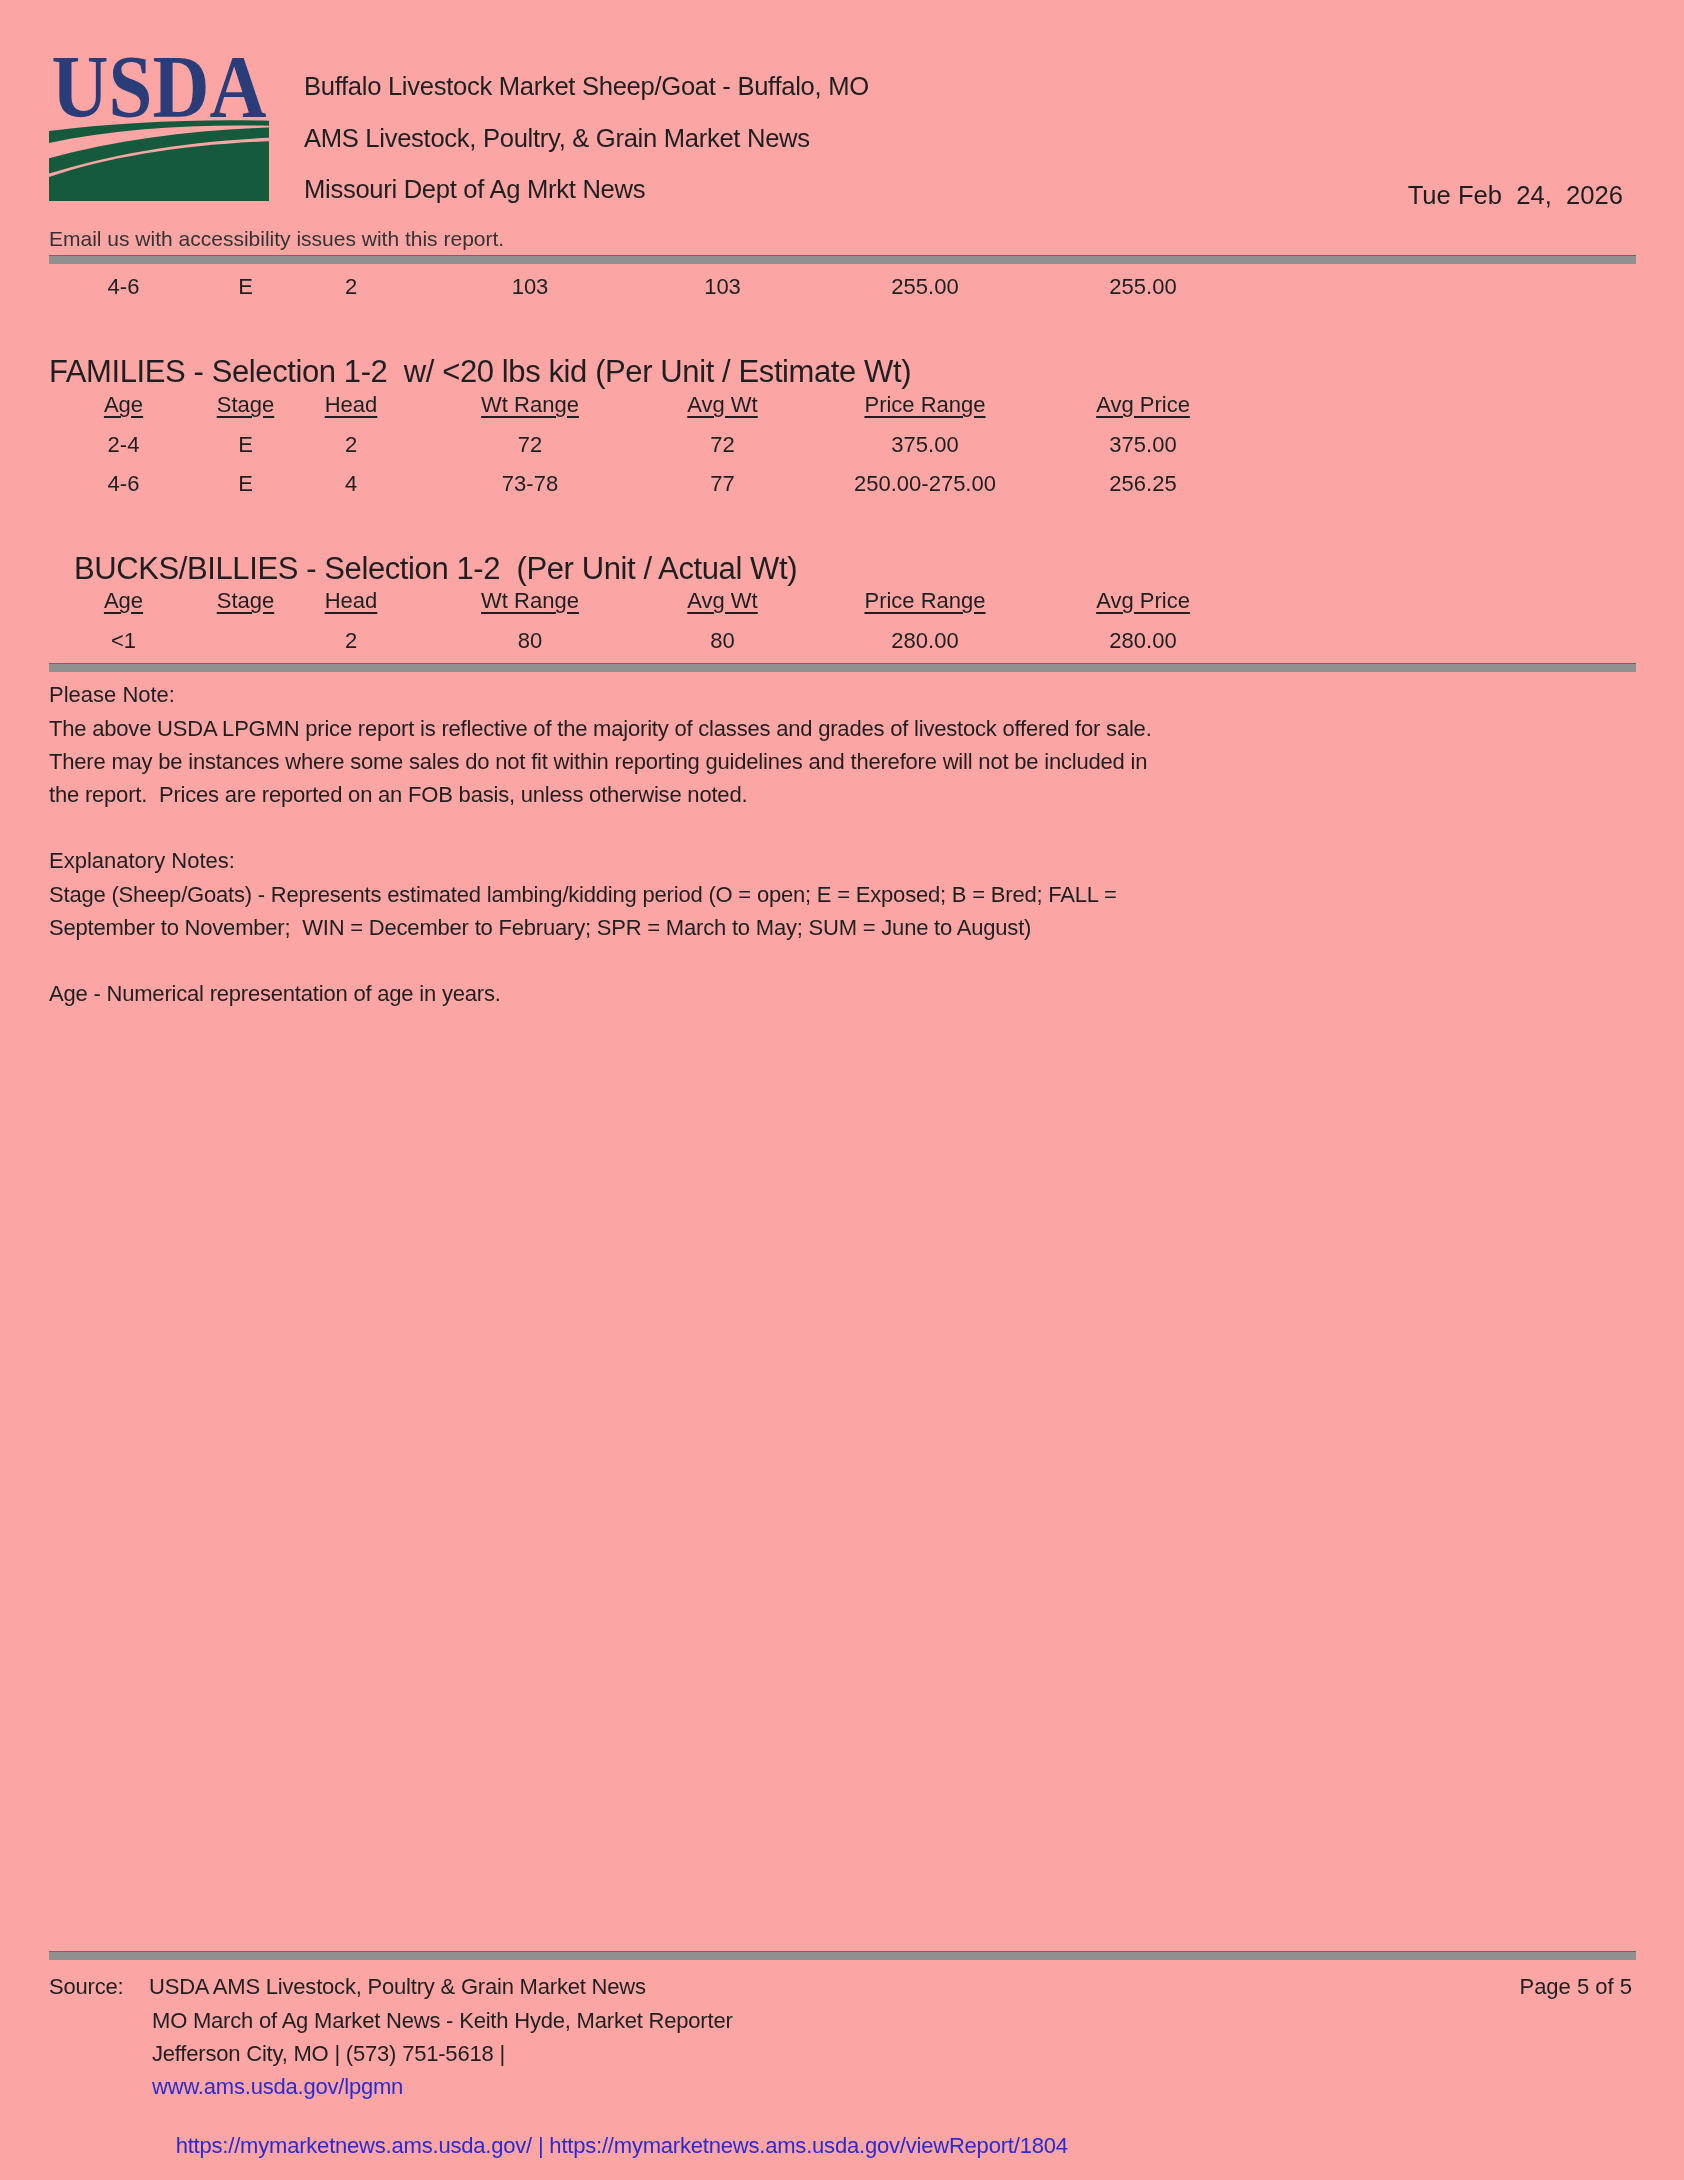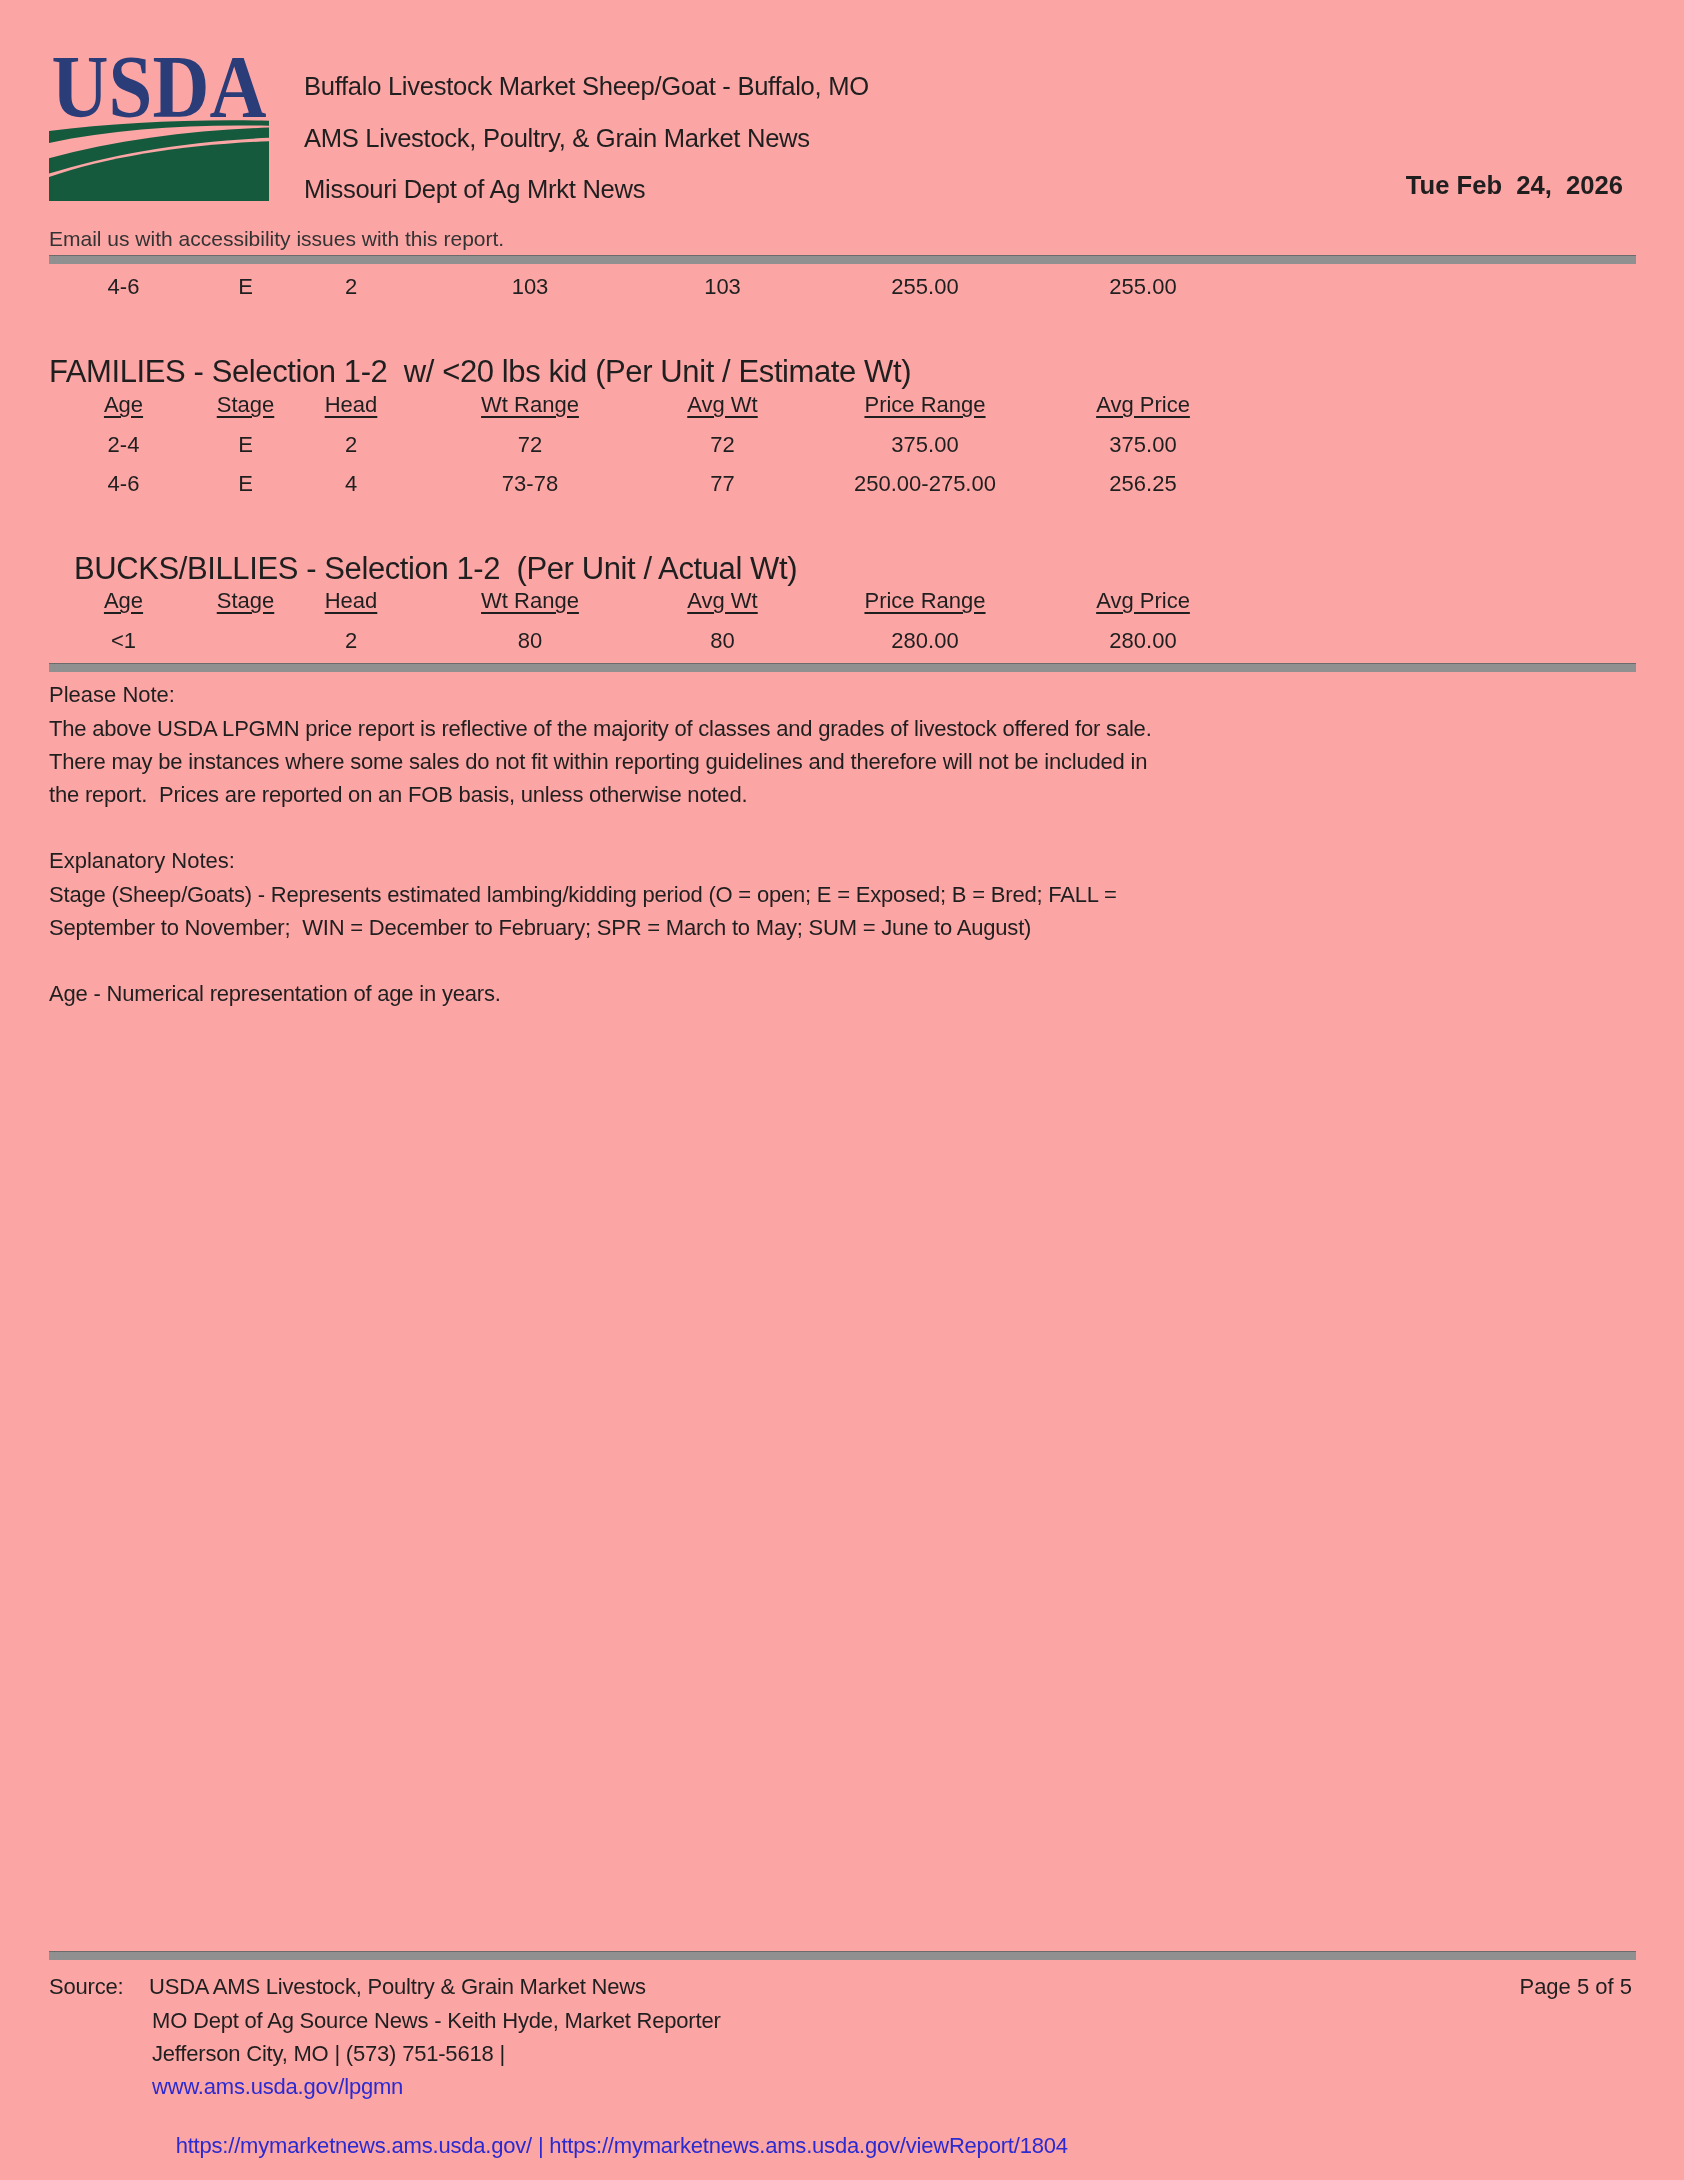--- a/index.html
+++ b/index.html
@@ -47,21 +47,21 @@
     <g fill="#165a3e">
       <path d="M0,96 C80,86 170,82 258,84 L258,90 C170,88 80,93 0,110 Z"></path>
       <path d="M0,128 C80,106 170,95 258,92 L258,104 C160,108 70,124 0,146 Z"></path>
       <path d="M0,150 C70,126 160,112 258,108 L258,178 L0,178 Z"></path>
     </g>
   </svg>
 
   <div class="abs titleline" style="left:304px; top:72px;">Buffalo Livestock Market Sheep/Goat - Buffalo, MO</div>
   <div class="abs titleline" style="left:304px; top:124px;">AMS Livestock, Poultry, &amp; Grain Market News</div>
   <div class="abs titleline" style="left:304px; top:175px;">Missouri Dept of Ag Mrkt News</div>
-  <div class="abs date" style="right:62px; top:171px;font-weight:bold;">Tue Feb  24,  2026</div>
+  <div class="abs date" style="right:62px; top:181px;">Tue Feb  24,  2026</div>
   <div class="abs email" style="left:49px; top:227px;">Email us with accessibility issues with this report.</div>
 
   <div class="bar" style="top:255px;"></div>
 
   <div class="tbl-grid" style="top:274px;">
     <div>4-6</div>
     <div>E</div>
     <div>2</div>
     <div>103</div>
     <div>103</div>
@@ -133,21 +133,21 @@
   <div class="abs note-label" style="left:49px; top:848px;">Explanatory Notes:</div>
   <div class="abs note-line" style="left:49px; top:882px;">Stage (Sheep/Goats) - Represents estimated lambing/kidding period (O = open; E = Exposed; B = Bred; FALL =</div>
   <div class="abs note-line" style="left:49px; top:915px;">September to November;  WIN = December to February; SPR = March to May; SUM = June to August)</div>
   <div class="abs note-line" style="left:49px; top:981px;">Age - Numerical representation of age in years.</div>
 
   <div class="bar" style="top:1951px;"></div>
 
   <div class="abs footer-line" style="left:49px; top:1974px;text-align:right;">Source:</div>
   <div class="abs footer-line" style="left:149px; top:1974px;">USDA AMS Livestock, Poultry &amp; Grain Market News</div>
   <div class="abs page-num" style="right:53px; top:1974px;">Page 5 of 5</div>
-  <div class="abs footer-line" style="left:152px; top:2008px;">MO Dept of Ag Source News - Keith Hyde, Market Reporter</div>
+  <div class="abs footer-line" style="left:152px; top:2008px;">MO March of Ag Market News - Keith Hyde, Market Reporter</div>
   <div class="abs footer-line" style="left:152px; top:2041px;">Jefferson City, MO | (573) 751-5618 |</div>
   <div class="abs footer-line link" style="left:152px; top:2074px;">www.ams.usda.gov/lpgmn</div>
   <div class="abs footer-line" style="left:152px; top:2107px;">
     <span class="link">https://mymarketnews.ams.usda.gov/</span><span class="link"> | </span><span class="link">https://mymarketnews.ams.usda.gov/viewReport/1804</span>
   </div>
 
 </div>
 
 
 </body></html>

